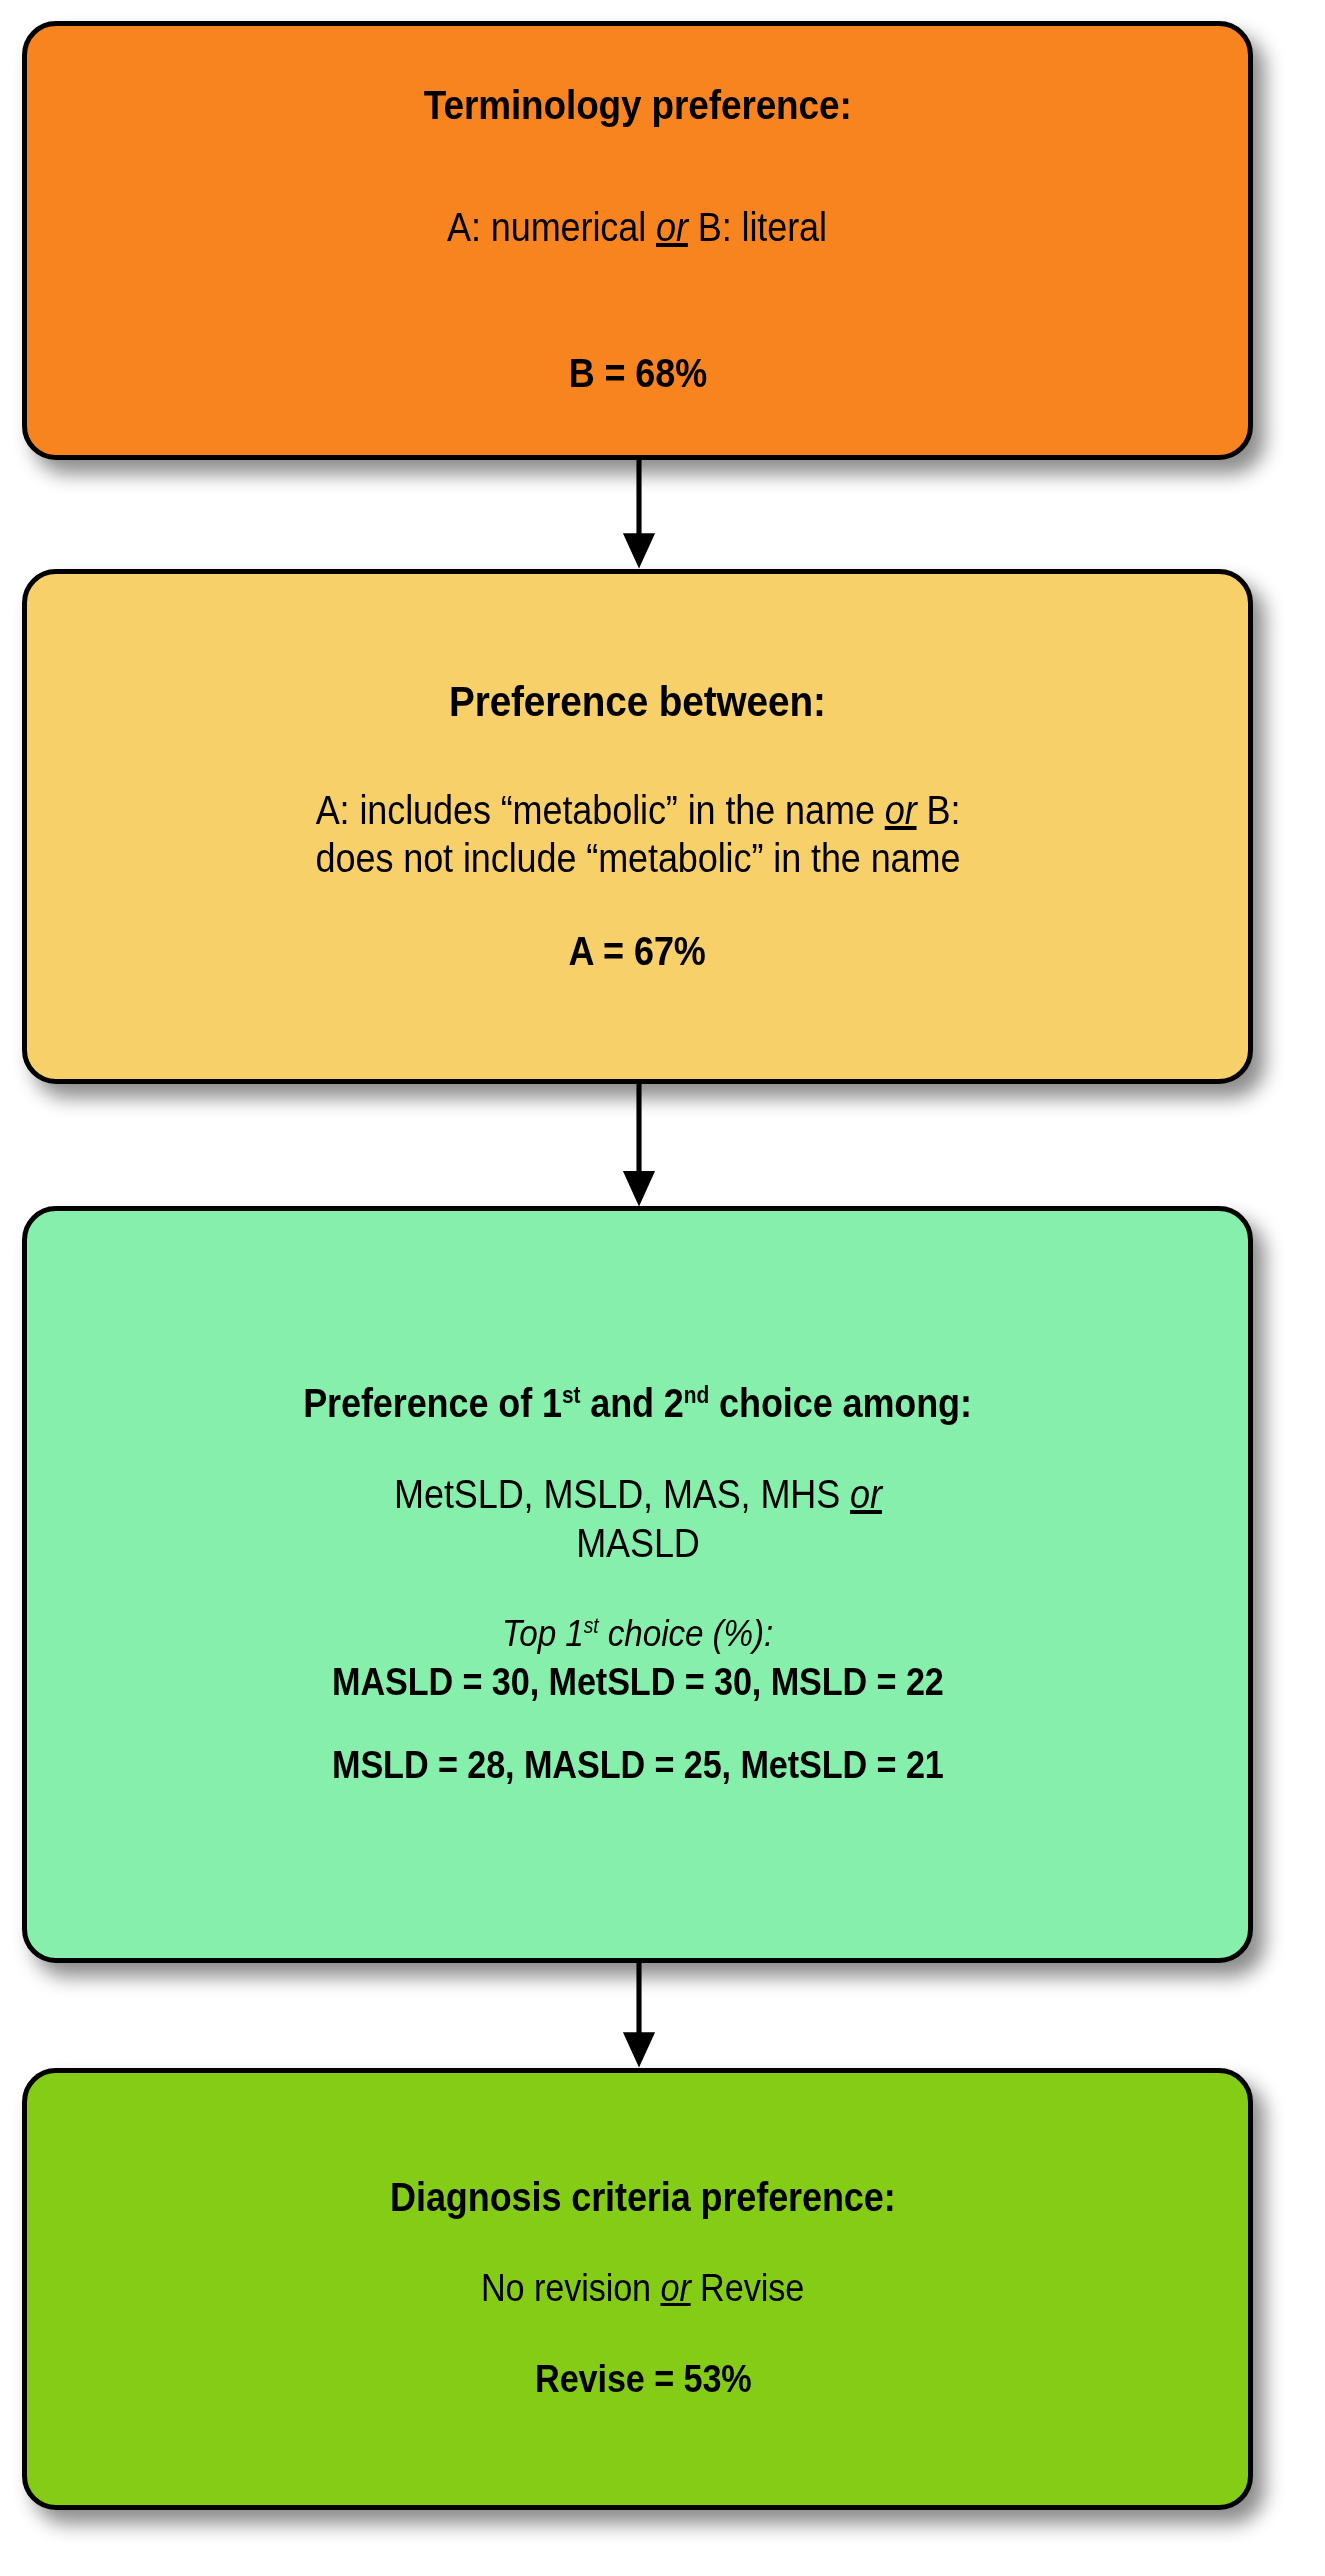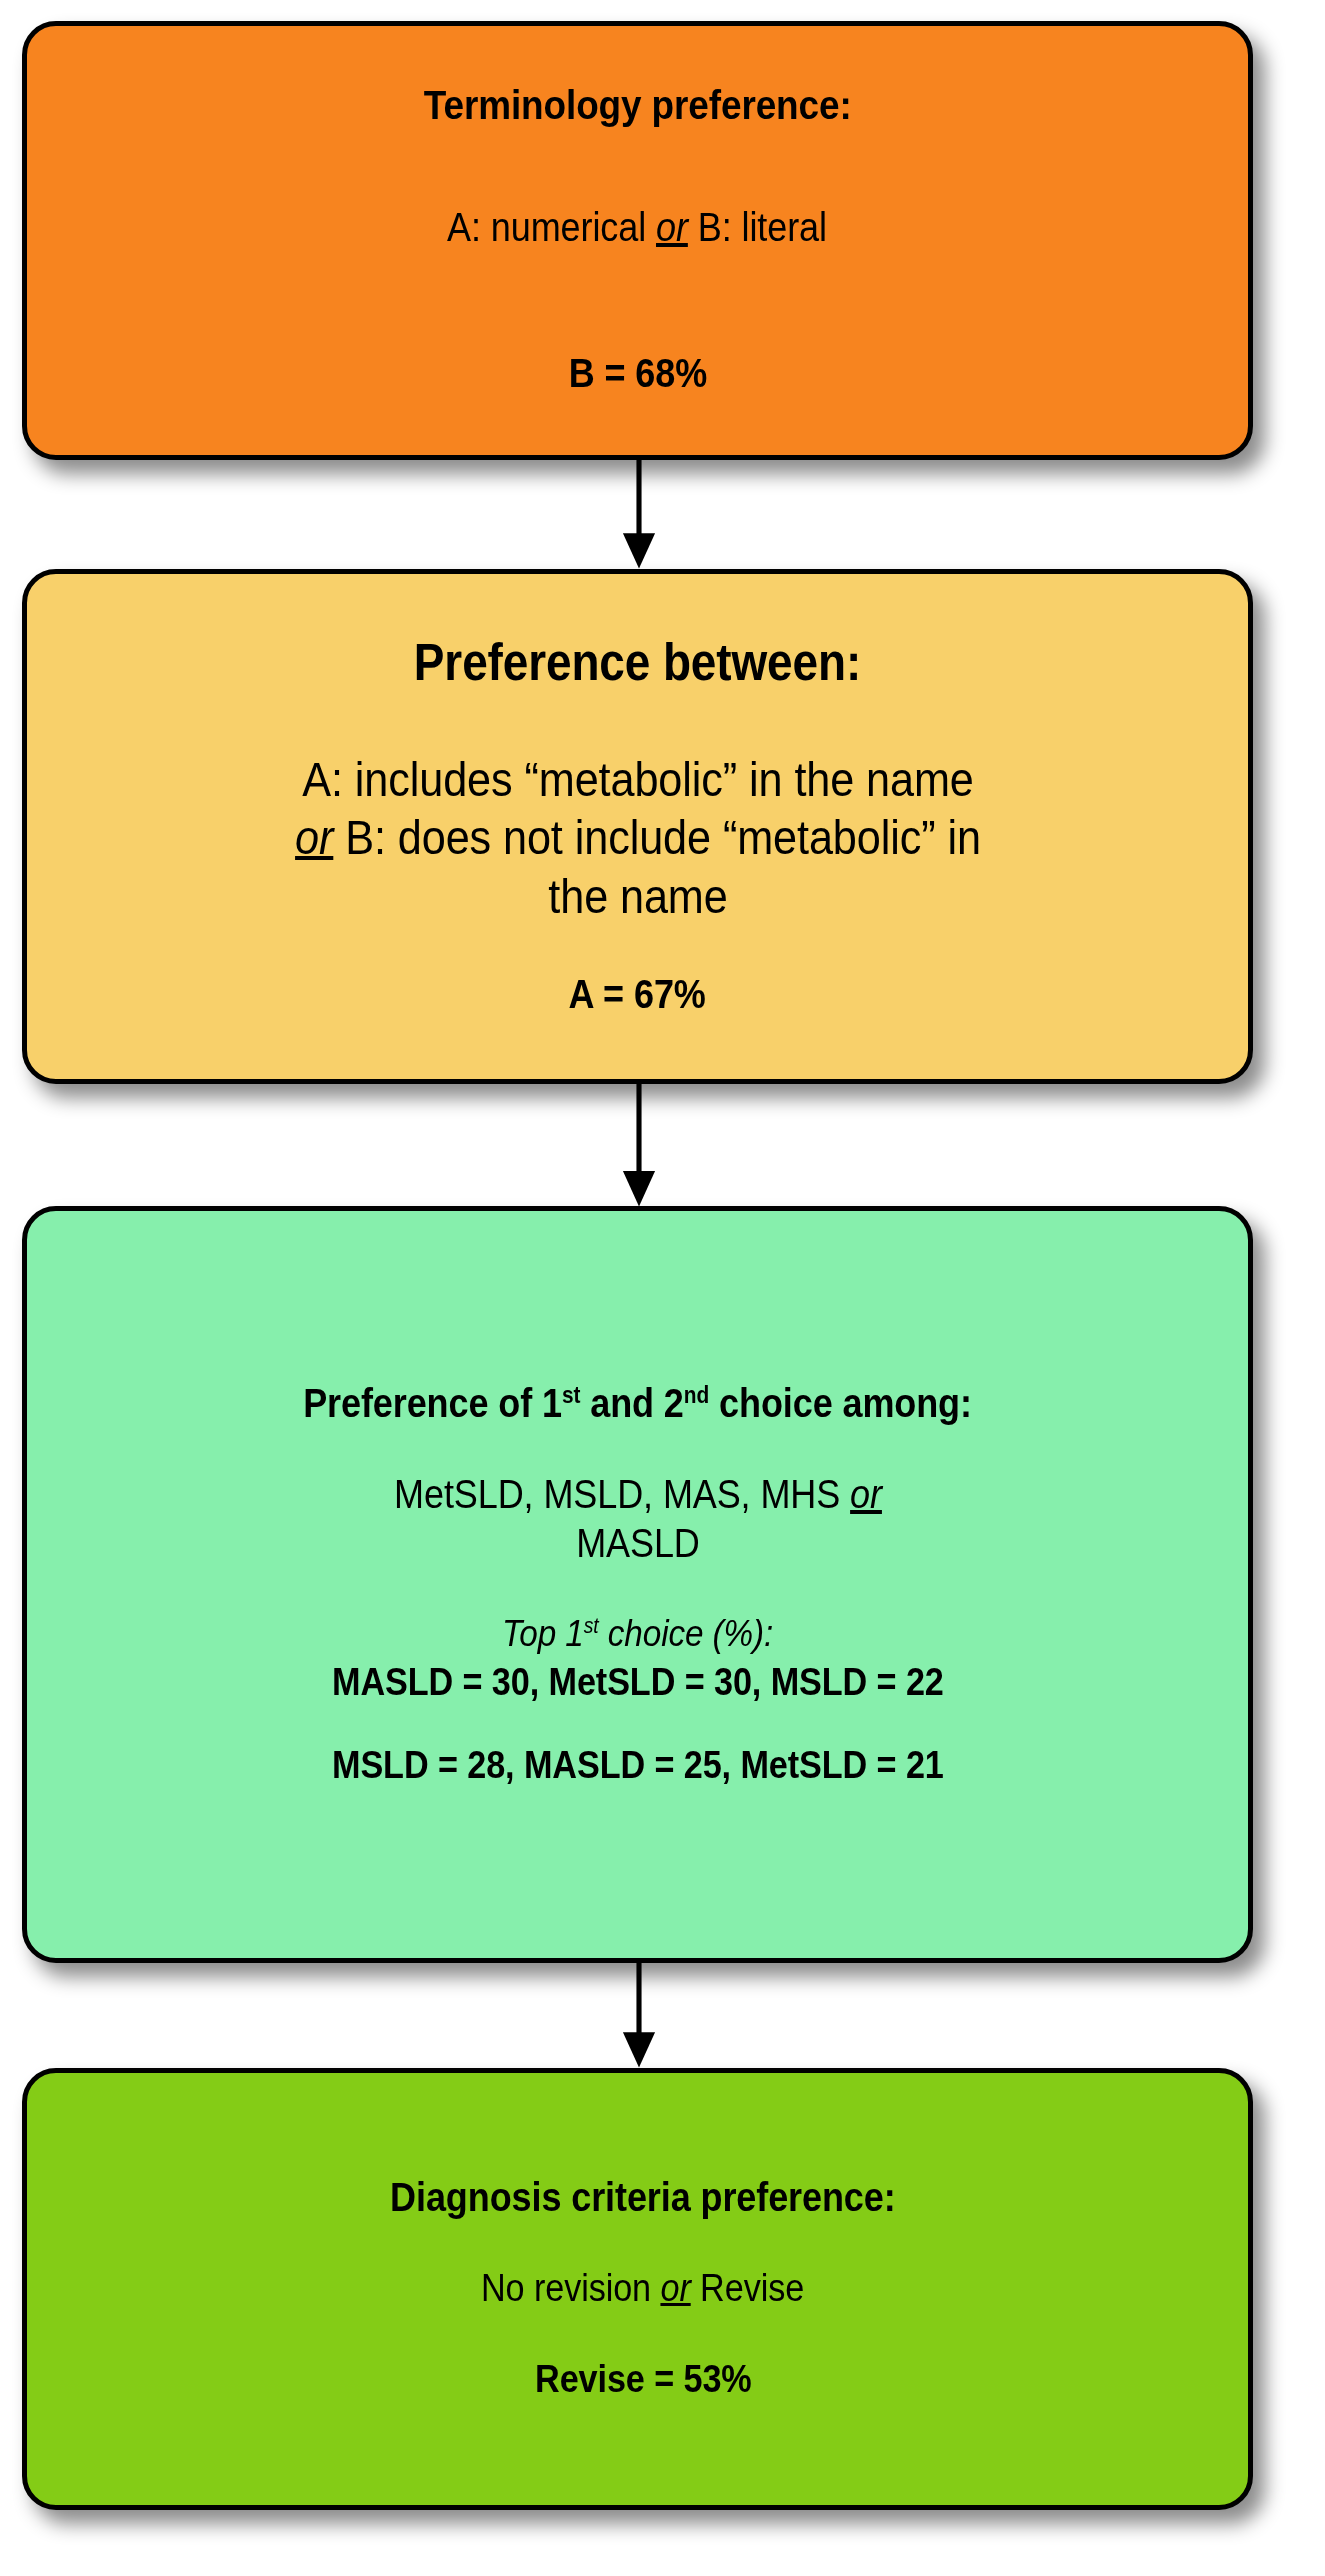--- a/index.html
+++ b/index.html
@@ -100,22 +100,22 @@
   #node-criteria {
     left: 22px;   top: 2068px;  width: 1231px; height: 442px;
     background: #E1EEE0;
   }
 
   
   #node-terminology .title  { font-size: 41px; margin-bottom: 47px; }
   #node-terminology .body   { font-size: 40px; margin-bottom: 71px; text-align: right; }
   #node-terminology .result { font-size: 40px; }
 
-  #node-metabolic .title  { font-size: 51px; margin-bottom: 62px; text-align: center; }
-  #node-metabolic .body   { font-size: 48px; margin-bottom: 46px; }
+  #node-metabolic .title  { font-size: 43px; margin-bottom: 62px; text-align: center; }
+  #node-metabolic .body   { font-size: 40px; margin-bottom: 46px; }
   #node-metabolic .result { font-size: 40px; }
 
   #node-choice .title   { font-size: 40px; margin-bottom: 46px; }
   #node-choice .body    { font-size: 40px; margin-bottom: 46px; }
   #node-choice .group   { margin-bottom: 41px; }
   #node-choice .group.last { margin-bottom: 0; }
   #node-choice .sublabel { font-size: 37px; margin-bottom: 7.4px; }
   #node-choice .subvalue { font-size: 38px; }
 
   #node-criteria .title  { font-size: 40px; margin-bottom: 47px; }

